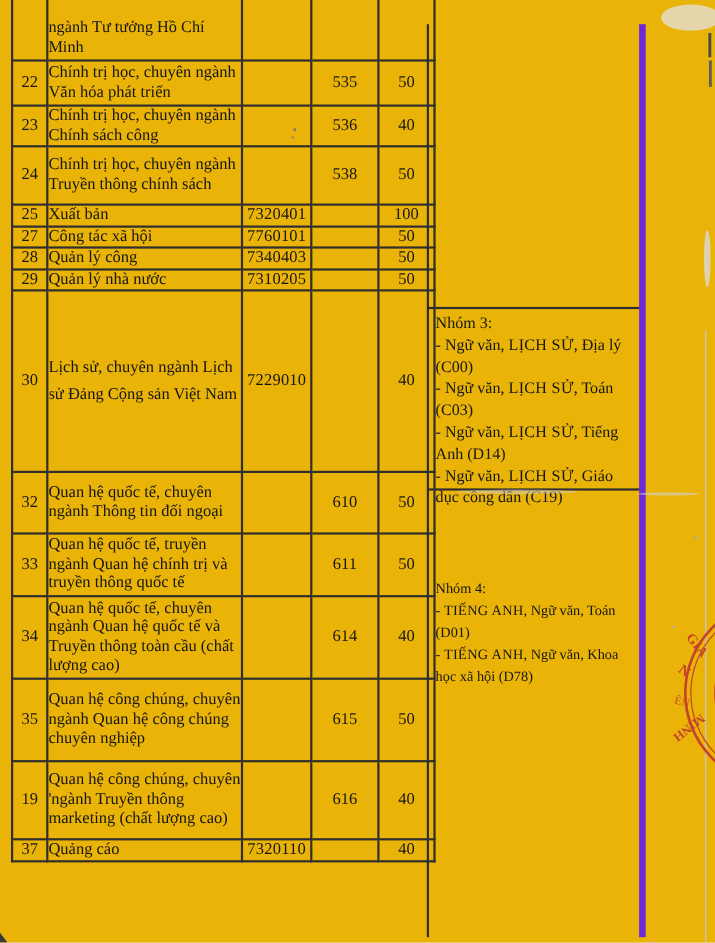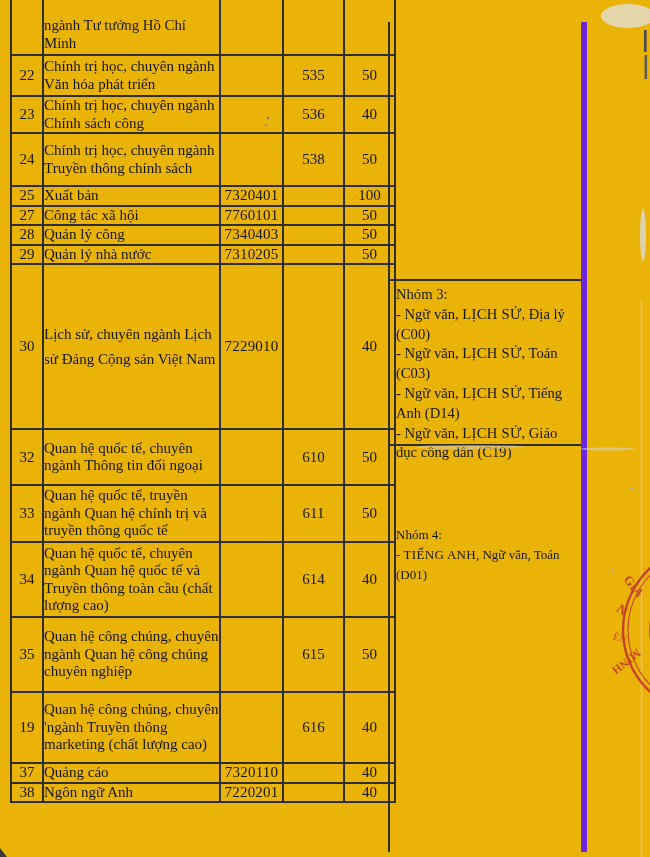--- a/index.html
+++ b/index.html
@@ -168,42 +168,36 @@
         <td class="sub">616</td>
         <td class="quota">40</td>
       </tr>
       <tr style="height:19px">
         <td class="stt">37</td>
         <td class="name">Quảng cáo</td>
         <td class="code">7320110</td>
         <td class="sub"></td>
         <td class="quota">40</td>
       </tr>
-      <tr style="height:19px">
-        <td class="stt">38</td>
-        <td class="name">Ngôn ngữ Anh</td>
-        <td class="code">7220201</td>
-        <td class="sub"></td>
-        <td class="quota">40</td>
-      </tr>
     </tbody>
   </table>
 
   <div class="nhom-col">
     <div class="nh-empty"></div>
     <div class="nh3">
       <div>Nhóm 3:</div>
       <div><span>- Ngữ văn, </span><b>LỊCH SỬ</b><span>, Địa lý (C00)</span></div>
       <div><span>- Ngữ văn, </span><b>LỊCH SỬ</b><span>, Toán (C03)</span></div>
       <div><span>- Ngữ văn, </span><b>LỊCH SỬ</b><span>, Tiếng Anh (D14)</span></div>
       <div><span>- Ngữ văn, </span><b>LỊCH SỬ</b><span>, Giáo dục công dân (C19)</span></div>
     </div>
     <div class="nh4">
       <div>Nhóm 4:</div>
       <div><span>- </span><b>TIẾNG ANH</b><span>, Ngữ văn, Toán (D01)</span></div>
+      <div><span>- </span><b>TIẾNG ANH</b><span>, Ngữ văn, Khoa học xã hội (D78)</span></div>
     </div>
   </div>
 
   <svg class="overlay" width="650" height="857" viewBox="0 0 650 857">
 
     <ellipse cx="628" cy="16" rx="27" ry="12" fill="#e2e2e0" opacity="0.75"></ellipse>
     <ellipse cx="643" cy="235" rx="3" ry="26" fill="#d9d9d7" opacity="0.8"></ellipse>
     <ellipse cx="470" cy="447" rx="55" ry="2" fill="#cdcdca" opacity="0.5"></ellipse>
     <ellipse cx="608" cy="449" rx="28" ry="1.5" fill="#d2d2cf" opacity="0.6"></ellipse>
     <circle cx="268" cy="118" r="1.3" fill="#86786a"></circle>

